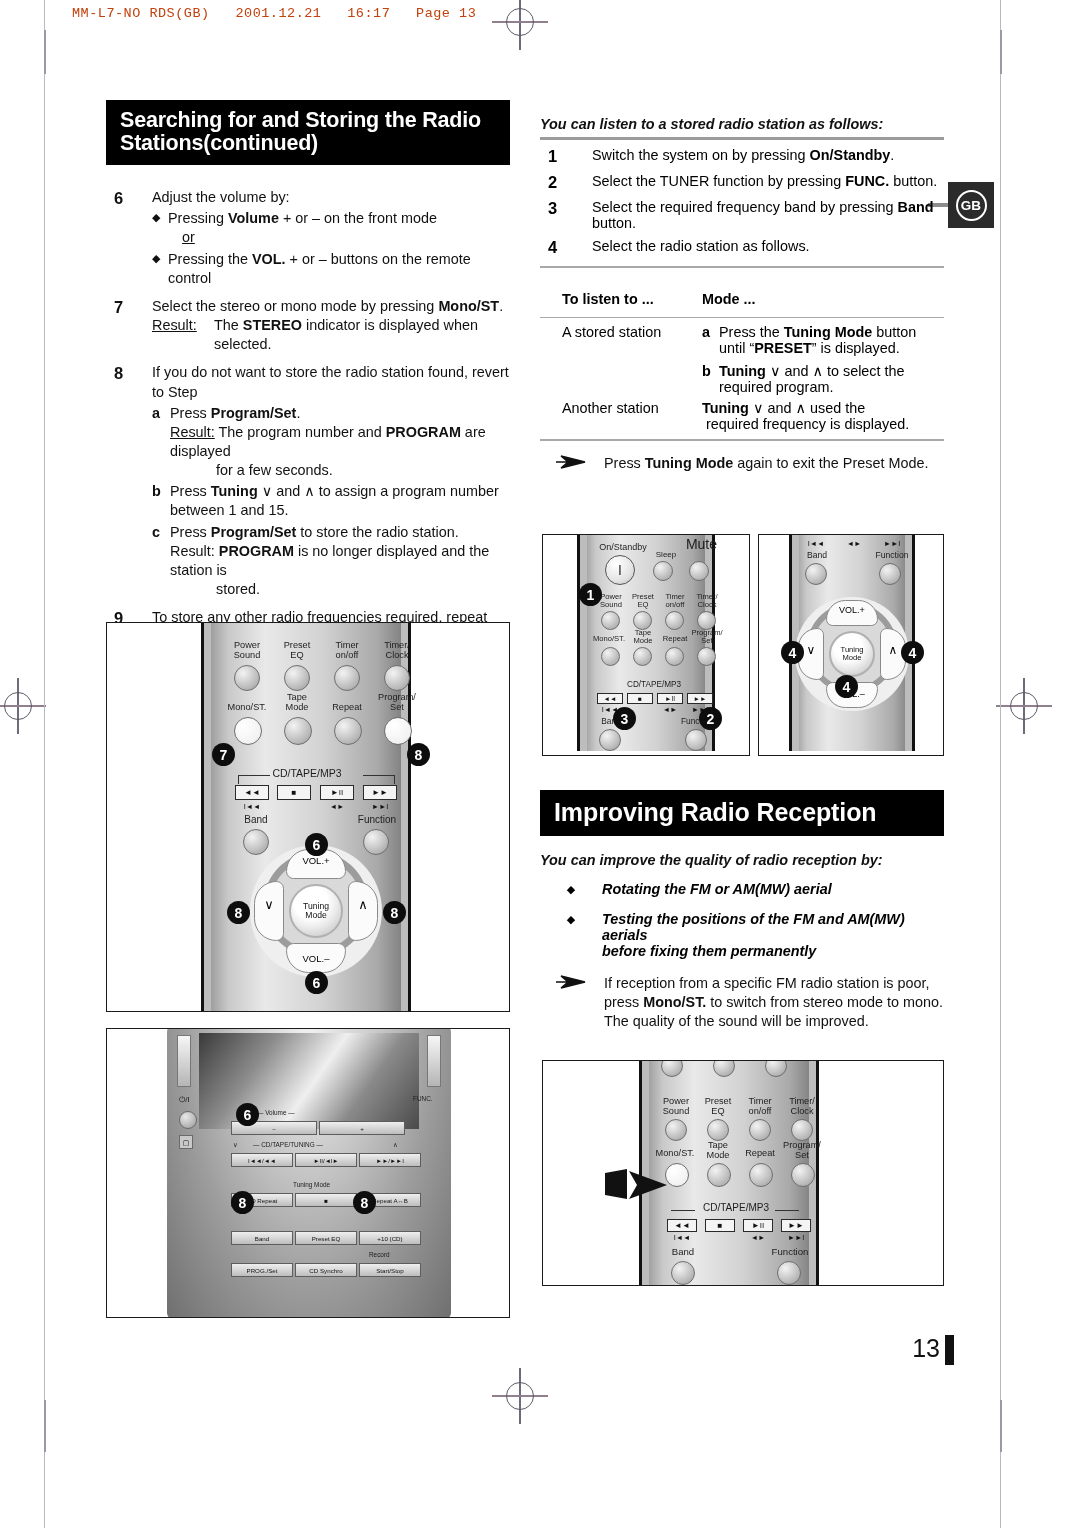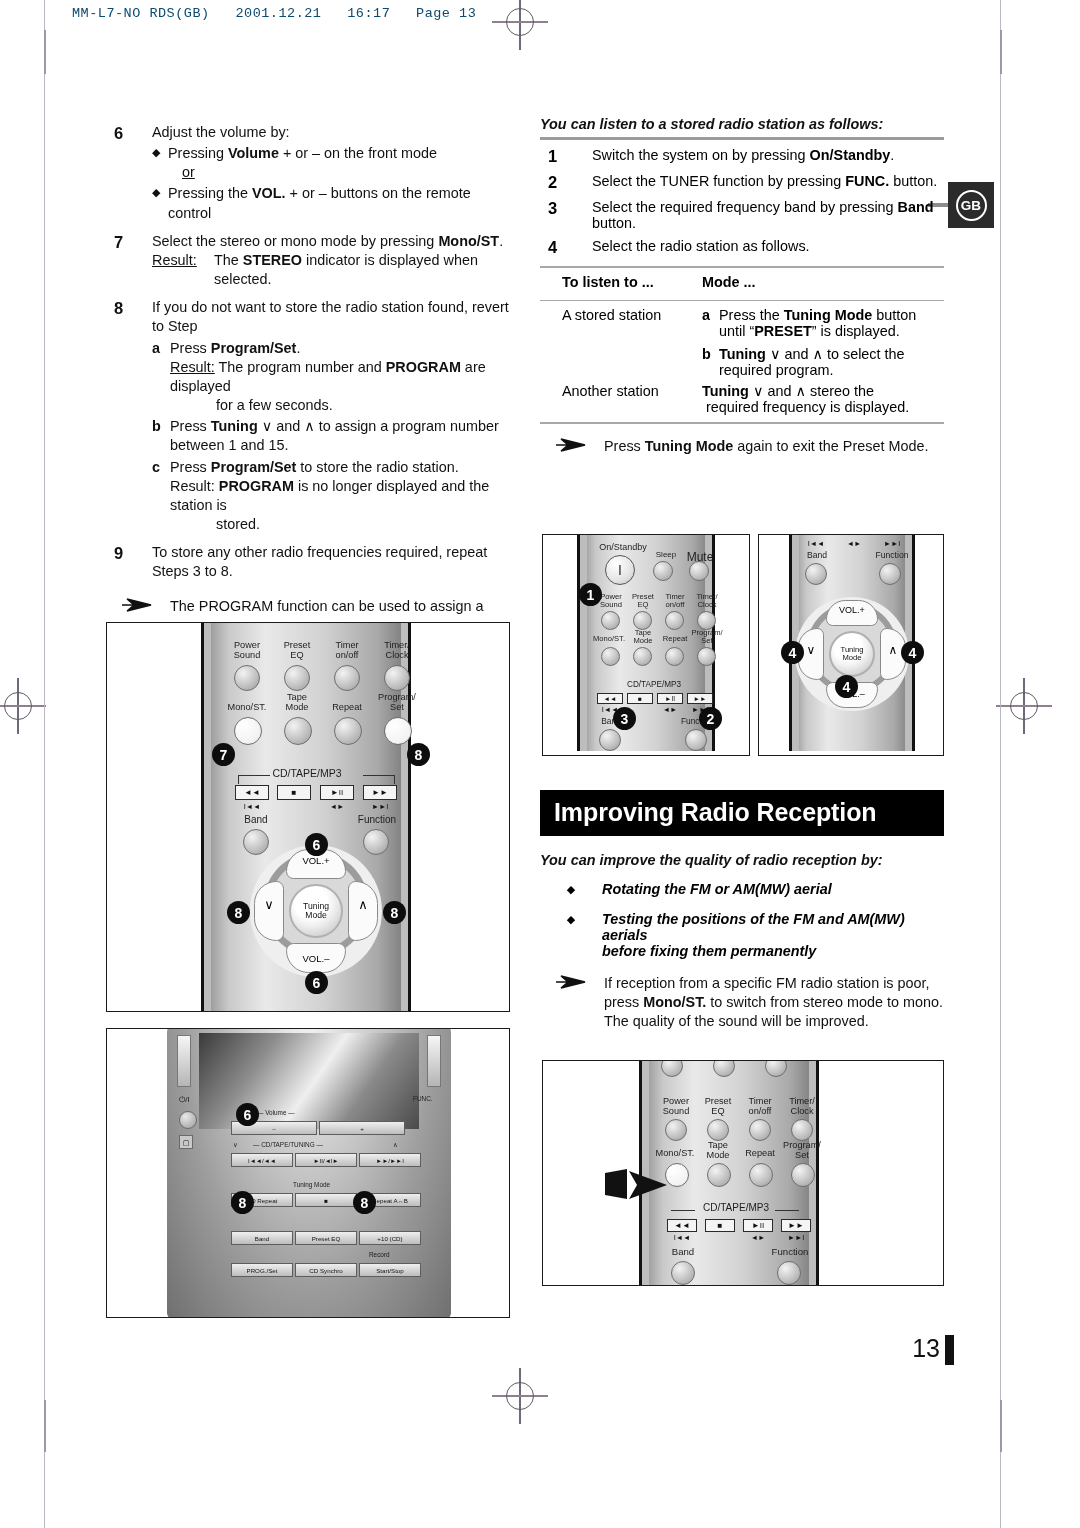--- a/index.html
+++ b/index.html
@@ -8,21 +8,21 @@
     background: #ffffff;
     font-family: "Liberation Sans", sans-serif;
     overflow: hidden;
   }
   .page { position: relative; width: 1080px; height: 1528px; background: #fff; }
 
   
   .filehdr {
     position: absolute; left: 72px; top: 6px;
     font-family: "Liberation Mono", monospace;
-    font-size: 13.5px; letter-spacing: .5px; color: #0c4a6e; white-space: pre;
+    font-size: 13.5px; letter-spacing: .5px; color: #c2410c; white-space: pre;
   }
   .regmark { position: absolute; width: 56px; height: 56px; }
   .regmark .vl { position: absolute; left: 27px; top: 0; width: 1.5px; height: 56px; background: #6b6b7a; }
   .regmark .hl { position: absolute; top: 27px; left: 0; height: 1.5px; width: 56px; background: #8f7f8f; }
   .regmark .ci { position: absolute; left: 14px; top: 14px; width: 28px; height: 28px;
                  border: 1.5px solid #5a5a68; border-radius: 50%; }
   .trim { position: absolute; background: #9a9aa6; }
   .cutline { position: absolute; background: #b9b9c2; }
 
   
@@ -165,20 +165,21 @@
   <div class="trim" style="left:1000px; top:30px; width:1.6px; height:44px;"></div>
   <div class="trim" style="left:44px; top:1400px; width:1.6px; height:52px;"></div>
   <div class="trim" style="left:1000px; top:1400px; width:1.6px; height:52px;"></div>
 
   <div class="gbtick"></div>
   <div class="gbbadge">
     <div class="ring">GB</div>
   </div>
 
   <div class="col-left">
+    <div class="banner h1">Searching for and Storing the Radio Stations(continued)</div>
 
     <div style="height:14px"></div>
 
     <div class="step txt">
       <div class="num">6</div>
       <div class="body">
         <div>Adjust the volume by:</div>
         <div class="bullet-row">
           <div class="bl">◆</div>
           <div><span>Pressing </span><span class="b">Volume</span><span> + or – on the front mode</span></div>
@@ -270,21 +271,21 @@
       <div class="num">3</div>
       <div><span>Select the required frequency band by pressing </span><span class="b">Band</span><span> button.</span></div>
     </div>
     <div class="rstep">
       <div class="num">4</div>
       <div>Select the radio station as follows.</div>
     </div>
 
     <div class="tbl">
       <div class="rule thin"></div>
-      <div class="trow hd" style="padding-top:6px">
+      <div class="trow hd" style="padding-top:23px">
         <div class="c1">To listen to ...</div>
         <div class="c2">Mode ...</div>
       </div>
       <div class="rule thin"></div>
 
       <div class="trow cellpad">
         <div class="c1">A stored station</div>
         <div class="c2">
           <div class="sub2">
             <div class="lt">a</div>
@@ -299,21 +300,21 @@
               <div><span class="b">Tuning</span><span> ∨ and ∧ to select the</span></div>
               <div>required program.</div>
             </div>
           </div>
         </div>
       </div>
 
       <div class="trow" style="padding-top:5px">
         <div class="c1">Another station</div>
         <div class="c2">
-          <div><span class="b">Tuning</span><span> ∨ and ∧ stereo the</span></div>
+          <div><span class="b">Tuning</span><span> ∨ and ∧ used the</span></div>
           <div style="padding-left:4px">required frequency is displayed.</div>
         </div>
       </div>
 
       <div class="rule thin" style="margin-top:7px"></div>
     </div>
 
     <div class="note txt" style="margin-top:13px">
       <div class="arrow">
         <svg width="34" height="16" viewBox="0 0 34 16">
@@ -467,21 +468,21 @@
     <div class="callout" style="left:246px; top:162px;">8</div>
   </div>
 
   <div class="fig" style="left:542px; top:534px; width:208px; height:222px;">
     <div class="remote" style="left:34px; top:-6px; width:138px; height:222px;">
       <div class="outline-l" style="left:0"></div>
         <div class="outline-r" style="right:0"></div>
     </div>
     <div class="rlabel" style="left:44px; top:8px; width:72px; font-size:9px;">On/Standby</div>
     <div class="rlabel" style="left:106px; top:16px; width:34px; font-size:8px;">Sleep</div>
-    <div class="rlabel" style="left:140px; top:16px; width:34px; font-size:12px;">Mute</div>
+    <div class="rlabel" style="left:140px; top:2px; width:34px; font-size:14px;text-align:right;">Mute</div>
     <div style="position:absolute; left:62px; top:20px; width:30px; height:30px; border-radius:50%;
                 background: radial-gradient(circle at 36% 30%, #ffffff, #e3e3e3 62%, #bdbdbd 100%); border:1.6px solid #555;
                 display:flex; align-items:center; justify-content:center; font-size:15px; color:#222;">⏽</div>
     <div class="rbtn" style="left:110px; top:26px; width:20px; height:20px;"></div>
     <div class="rbtn" style="left:146px; top:26px; width:20px; height:20px;"></div>
 
     <div class="rlabel" style="left:48px; top:58px; width:40px; font-size:7.6px;"><span>Power</span><br><span>Sound</span></div>
     <div class="rlabel" style="left:80px; top:58px; width:40px; font-size:7.6px;"><span>Preset</span><br><span>EQ</span></div>
     <div class="rlabel" style="left:112px; top:58px; width:40px; font-size:7.6px;"><span>Timer</span><br><span>on/off</span></div>
     <div class="rlabel" style="left:144px; top:58px; width:40px; font-size:7.6px;"><span>Timer/</span><br><span>Clock</span></div>

